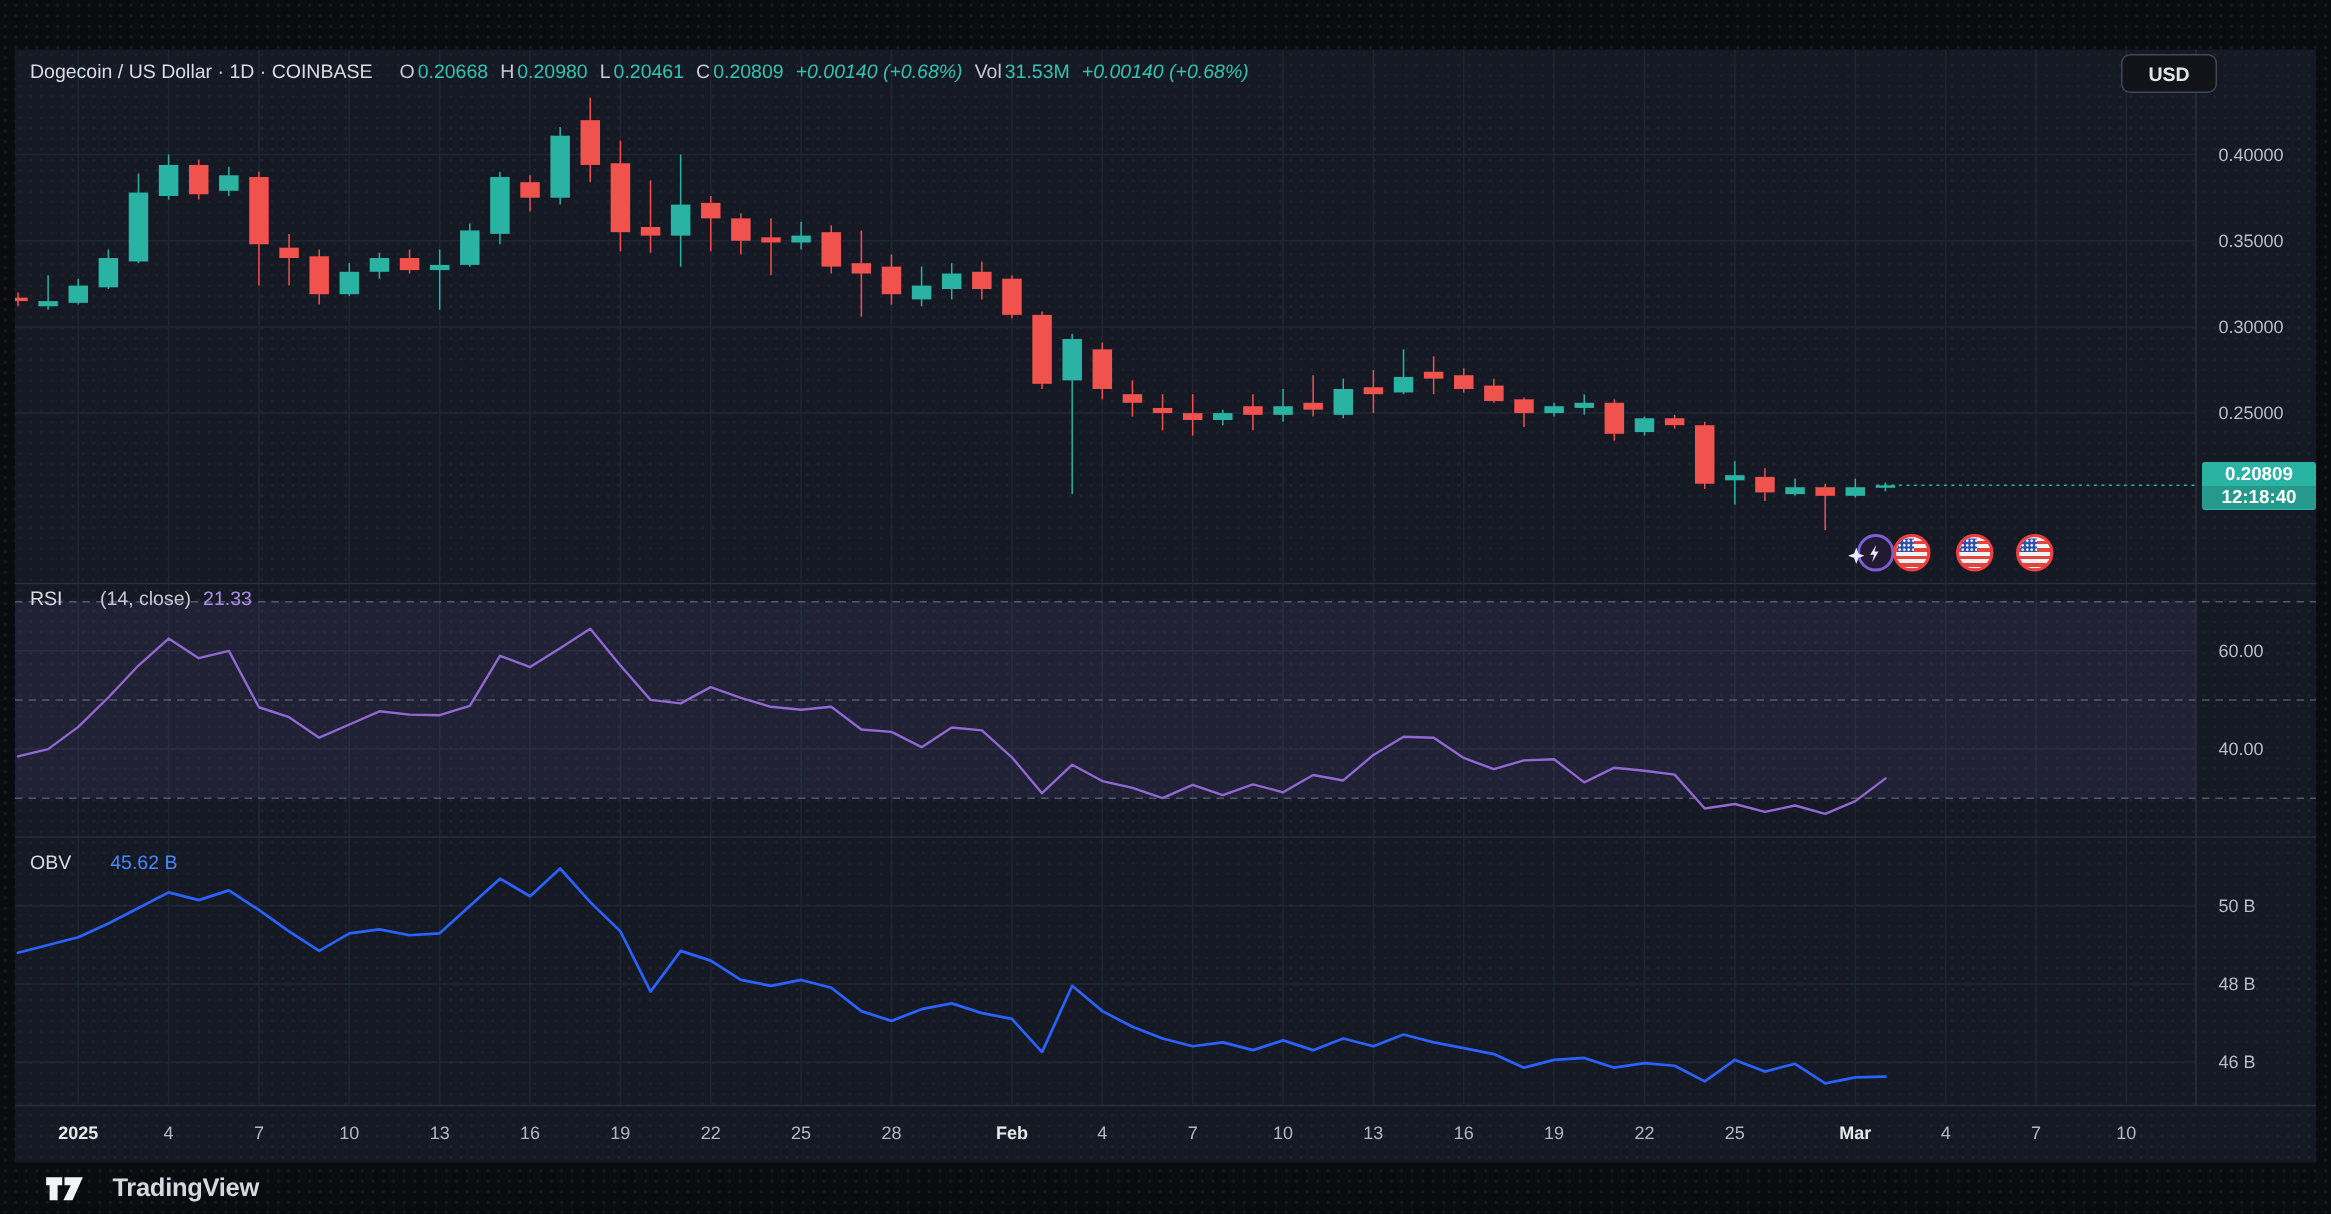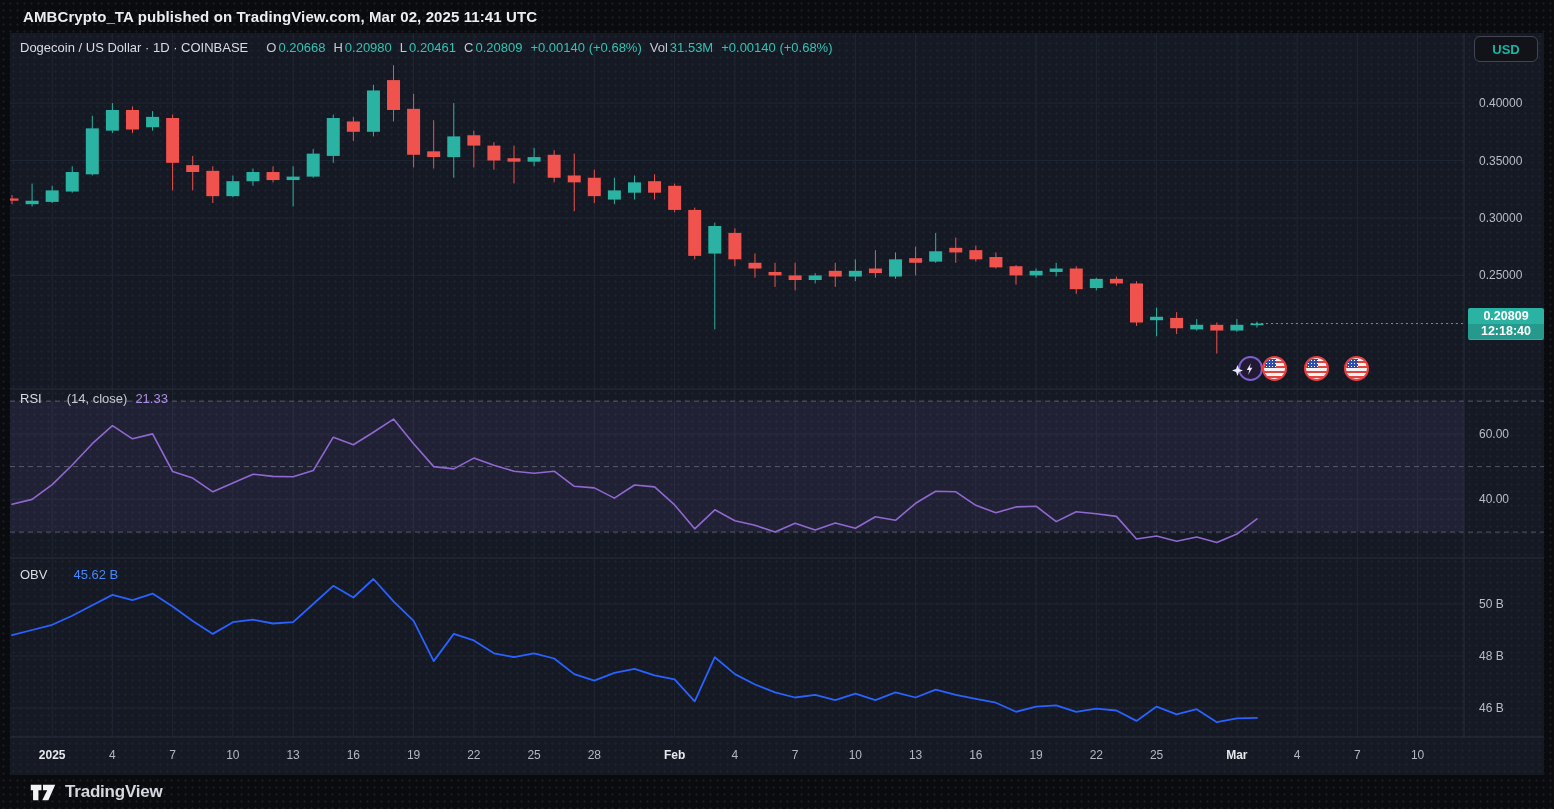--- a/index.html
+++ b/index.html
@@ -18,52 +18,49 @@
   .ax{font-family:"Liberation Sans",sans-serif;font-size:12px;fill:#b9bdc8;}
   .tx{fill:#b3b7c1;}
   .maj{fill:#e6e8ed;font-weight:700;}
   .legend{position:absolute;display:flex;align-items:flex-end;white-space:nowrap;font-size:13px;z-index:4;}
   .main-legend{left:10px;top:7px;}
   .rsi-legend{left:10px;top:358px;}
   .obv-legend{left:10px;top:534px;}
   .legend .t{color:#d9dce3;margin-right:10px;}
   .legend .k{color:#c6c9d2;margin-left:8px;}
   .legend .v{color:#33c3b1;margin-left:2px;}
-  .legend .chg{margin-left:8px;}
+  .legend .chg{margin-left:8px;font-style:italic;}
   .legend .params{color:#c6c9d2;margin-left:13px;}
   .rsi-legend .val{color:#ab8ee6;margin-left:8px;}
   .obv-legend .val{color:#4587ff;margin-left:10px;}
-  .usd-btn{position:absolute;left:1464px;top:3px;width:64px;height:26px;box-sizing:border-box;
-    background:#111318;border:1px solid #424652;border-radius:6px;color:#14b8a6;font-size:13px;font-weight:700;
+  .usd-btn{position:absolute;left:1404px;top:3px;width:64px;height:26px;box-sizing:border-box;
+    background:#111318;border:1px solid #424652;border-radius:6px;color:#e5e5e5;font-size:13px;font-weight:700;
     display:flex;align-items:center;justify-content:center;z-index:6;cursor:pointer;}
   .badge{position:absolute;left:1458px;width:76px;background:#2ab3a3;color:#fff;border-radius:2px;
     text-align:center;font-size:12.5px;font-weight:700;line-height:15px;padding:1px 0;z-index:5;}
   .badge .bc{background:rgba(0,0,0,0.14);}
   #events{position:absolute;left:0;top:0;width:100%;height:100%;pointer-events:none;z-index:3;}
   .event{position:absolute;top:323px;width:25px;height:25px;border-radius:50%;box-sizing:border-box;pointer-events:auto;}
   .ev-flag{border:2px solid #f23c3e;overflow:hidden;
     background:repeating-linear-gradient(180deg,#f2f2f2 0 2.5px,#e0463f 2.5px 5px);}
   .ev-flag .canton{position:absolute;left:1px;top:1px;width:11px;height:9px;background-color:#2e4ea8;
     background-image:radial-gradient(#fff .7px,transparent .95px);background-size:3px 3px;}
   .ev-bolt{background:#221a33;border:2px solid #7a5fd0;display:flex;align-items:center;justify-content:center;}
   .ev-bolt .bolt{width:14px;height:14px;}
   .ev-bolt .sparkle{position:absolute;left:-8px;top:7px;width:11px;height:11px;}
   .footer{position:absolute;left:0;top:775px;width:100%;height:34px;display:flex;align-items:center;
-    padding-left:30px;box-sizing:border-box;gap:9px;}
+    padding-left:30px;box-sizing:border-box;gap:19px;}
   .brand{font-size:17px;font-weight:700;color:#d5d8df;letter-spacing:-.2px;cursor:pointer;}
   .logo{display:flex;align-items:center;cursor:pointer;}
 </style>
 </head>
 <body>
 
 <div class="stage">
 
-  <div class="topbar">
-    <span>AMBCrypto_TA published on TradingView.com, Mar 02, 2025 11:41 UTC</span>
-  </div>
 
   <div class="chart-area">
     <svg id="chart-svg" width="1534" height="742" viewBox="0 0 1534 742">
         <g>
           <line x1="42.16" x2="42.16" y1="0" y2="703" stroke="#1f2633"></line>
           <line x1="102.39999999999999" x2="102.39999999999999" y1="0" y2="703" stroke="#1f2633"></line>
           <line x1="162.64" x2="162.64" y1="0" y2="703" stroke="#1f2633"></line>
           <line x1="222.88" x2="222.88" y1="0" y2="703" stroke="#1f2633"></line>
           <line x1="283.12" x2="283.12" y1="0" y2="703" stroke="#1f2633"></line>
           <line x1="343.35999999999996" x2="343.35999999999996" y1="0" y2="703" stroke="#1f2633"></line>

